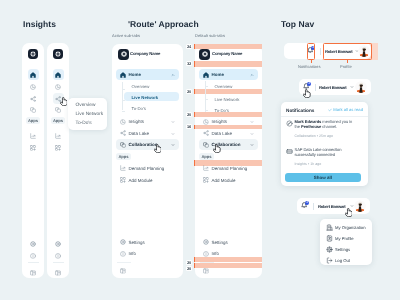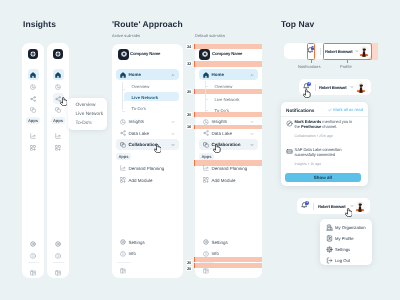--- a/index.html
+++ b/index.html
@@ -72,21 +72,21 @@
   .badge{position:absolute;border-radius:50%;background:#3355e0;color:#fff;font-size:2.4px;font-weight:bold;text-align:center;}
   svg{display:block;}
   .avatar{position:absolute;border-radius:50%;overflow:hidden;line-height:0;}
   .avatar svg{width:100%;height:100%;display:block;}
   .cursor{position:absolute;line-height:0;}
 </style>
 </head>
 <body>
 
 <div class="sec-title" style="left:23px;top:18.5px" data-name="section-title-collapsed">Insights</div>
-<div class="sec-title" style="left:112px;top:18.5px" data-name="section-title-route">'Route' Approach</div>
+<div class="sec-title" style="left:128px;top:18.5px" data-name="section-title-route">'Route' Approach</div>
 <div class="sec-title" style="left:281px;top:18.5px" data-name="section-title-topnav">Top Nav</div>
 
 <div class="rail" style="left:22px;top:43px;height:235px" data-name="collapsed-rail-1">
   <div class="logo" style="left:6px;top:6px;width:10px;height:10px" data-name="app-logo" data-icon="logo-mark">
       <svg viewBox="0 0 24 24">
         <g fill="#fff">
           <circle cx="19.60" cy="12.00" r="2.0"></circle>
           <circle cx="17.37" cy="17.37" r="2.0"></circle>
           <circle cx="12.00" cy="19.60" r="2.0"></circle>
           <circle cx="6.63" cy="17.37" r="2.0"></circle>

